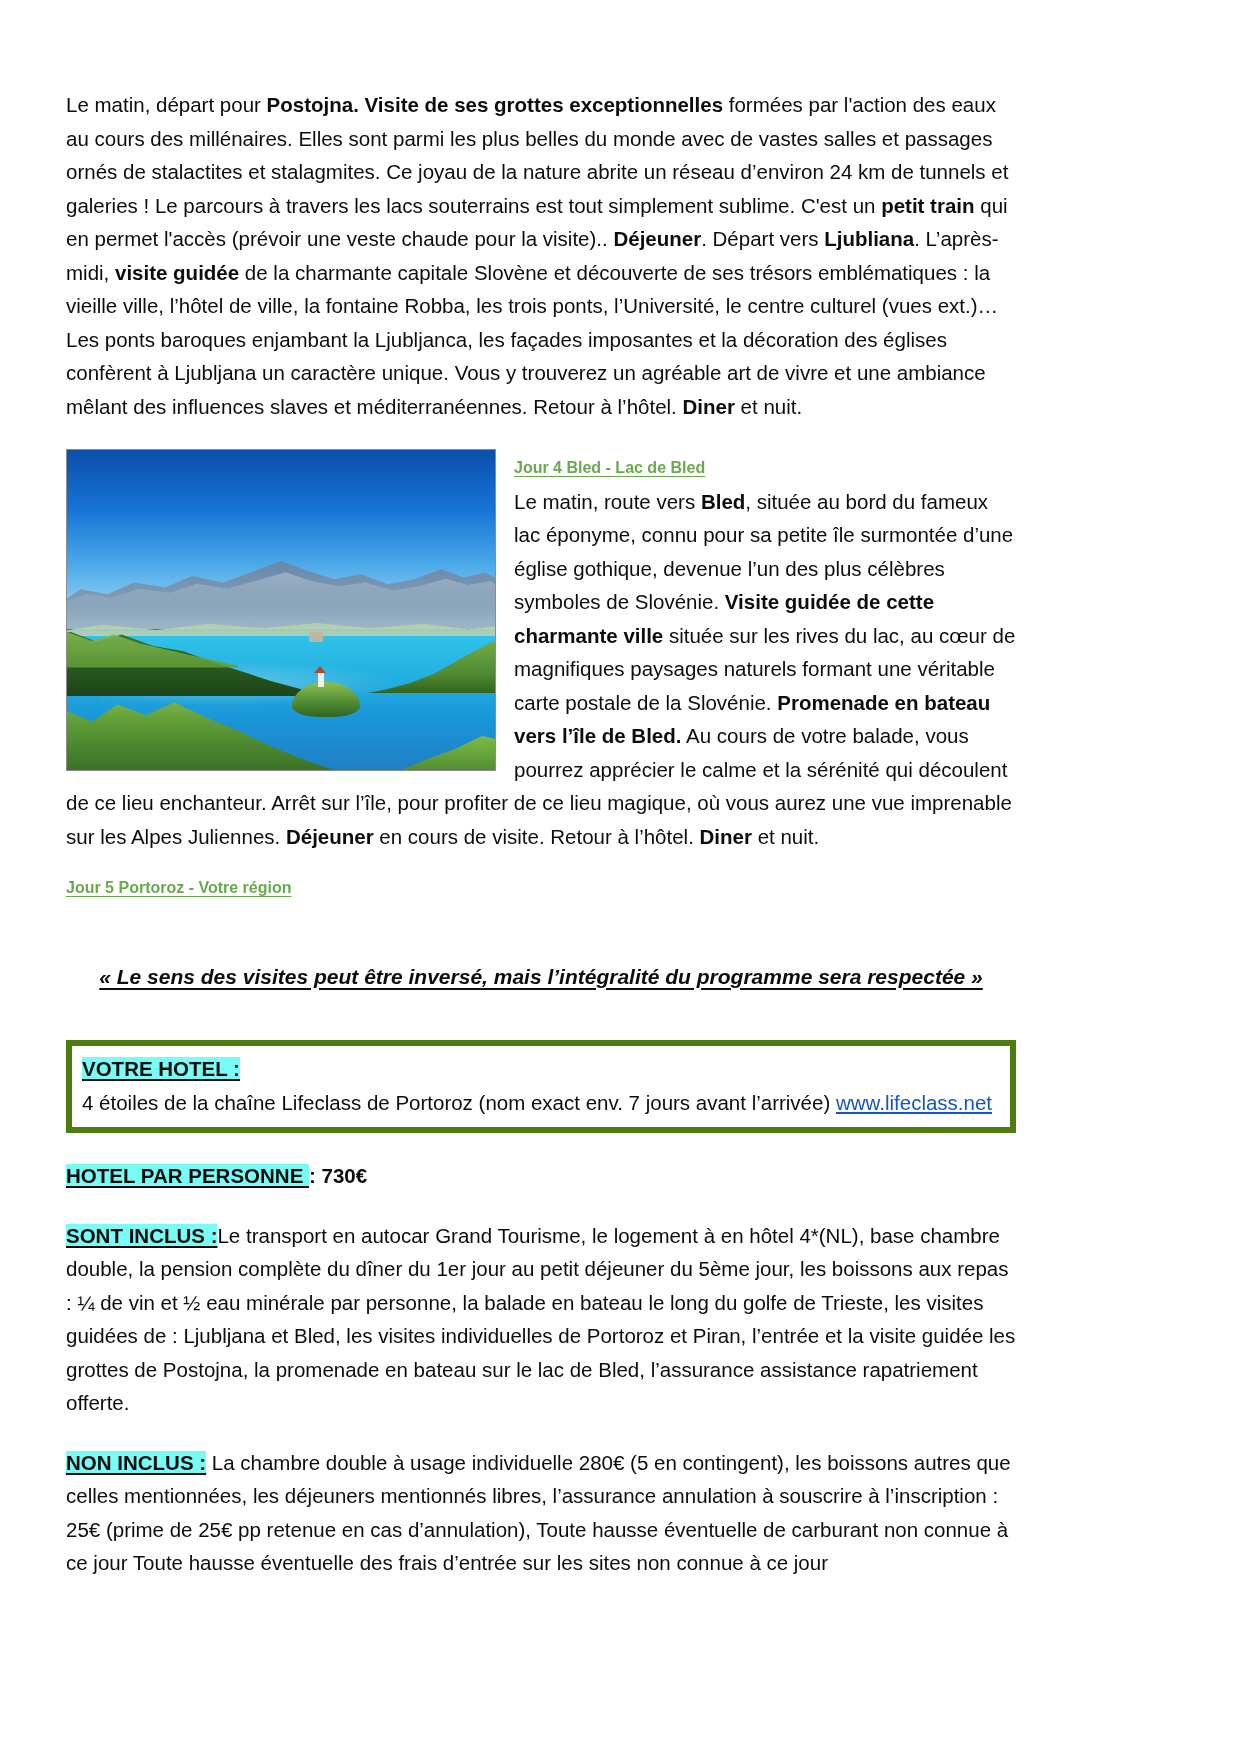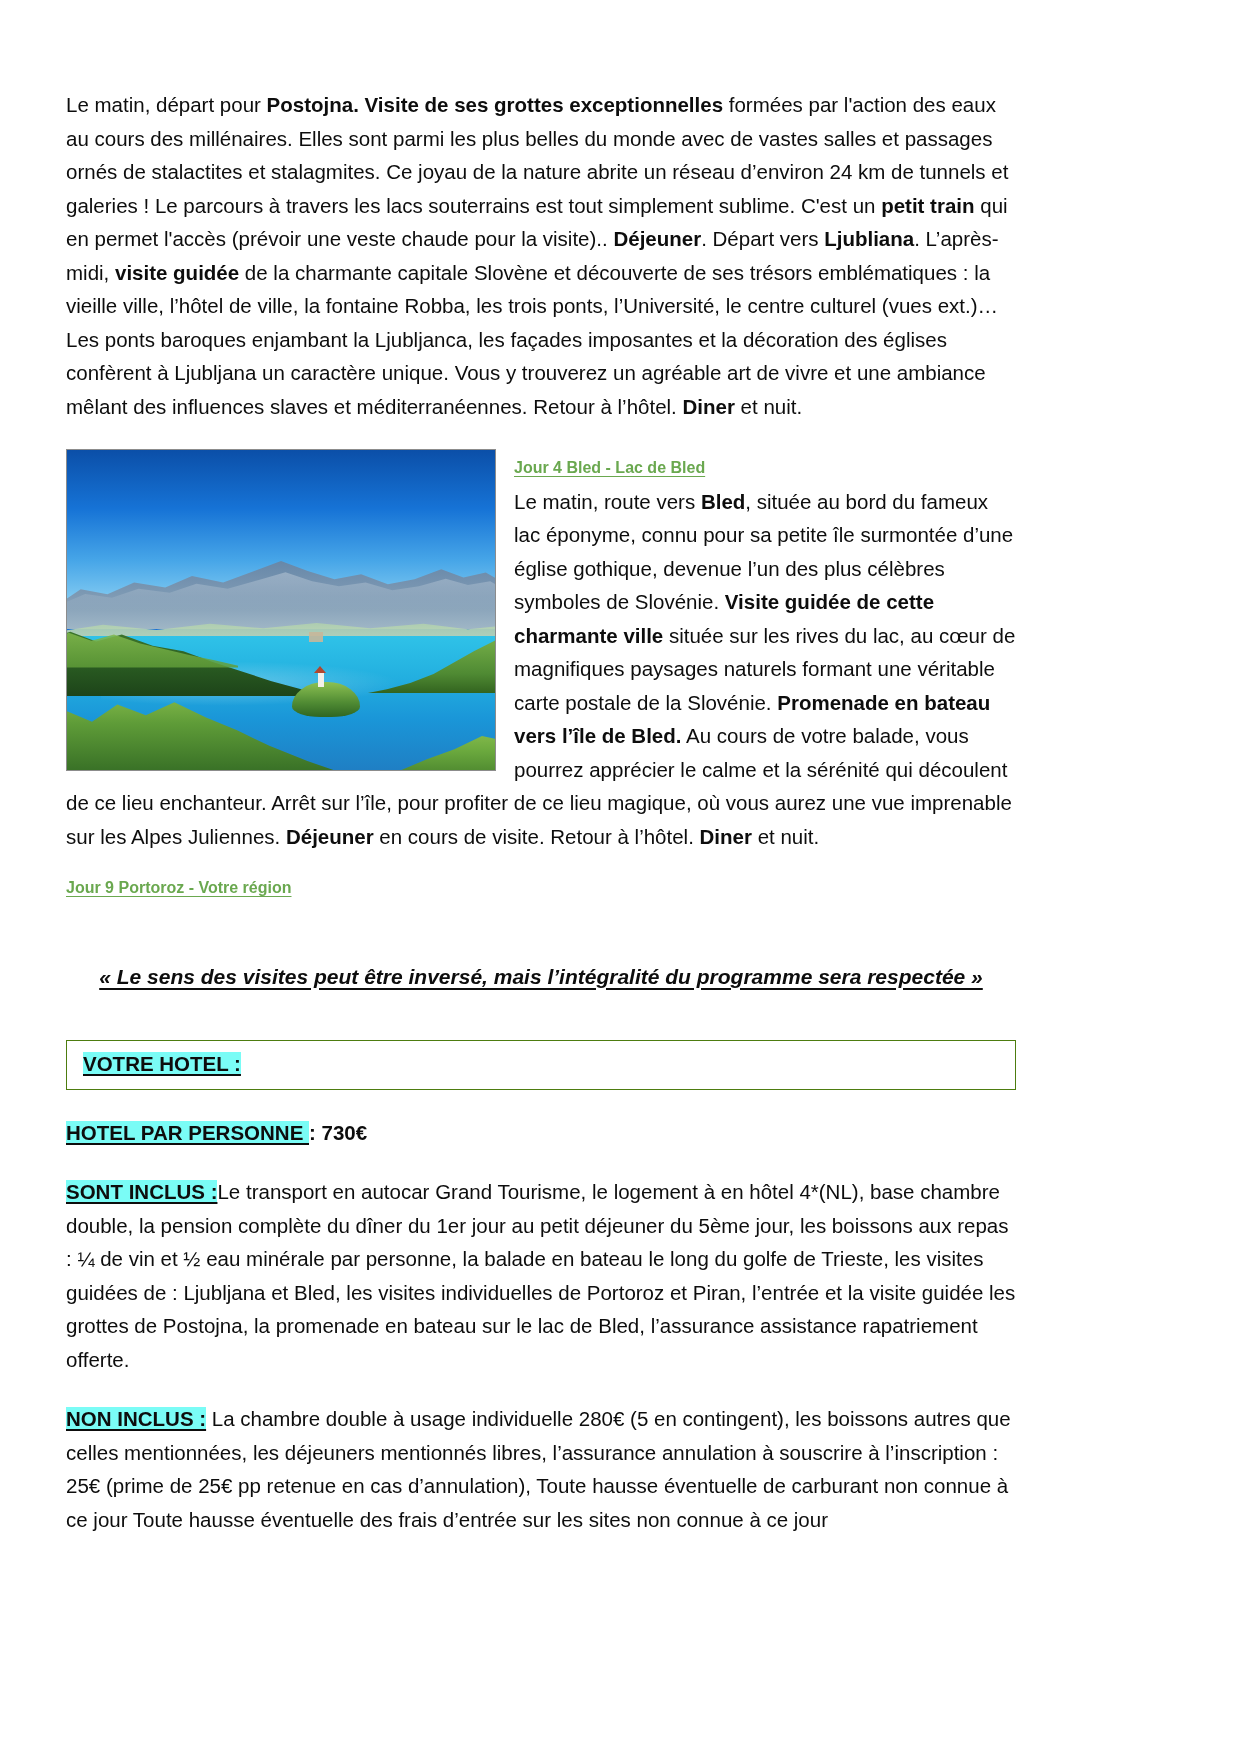--- a/index.html
+++ b/index.html
@@ -181,22 +181,22 @@
     line-height: 33.5px;
     font-weight: bold;
     font-style: italic;
     text-decoration: underline;
     text-underline-offset: 4px;
     color: #0d0d0d;
   }
 
   
   .hotel-box {
-    border: 1px solid #4d7c0f;
-    padding: 6px 10px 8px 16px;
+    border: 6px solid #4d7c0f;
+    padding: 6px 10px 8px 10px;
     box-sizing: border-box;
   }
   .hl {
     background: #7afcf6;
   }
   .u-bold {
     font-weight: bold;
     text-decoration: underline;
     text-underline-offset: 3px;
   }
@@ -240,34 +240,35 @@
         <div class="church-roof"></div>
         <div class="forest-bottom"></div>
         <div class="forest-bottom-right"></div>
       </div>
     </div>
 
     <p class="para"><span class="day-heading">Jour 4 Bled - Lac de Bled</span><br><span>Le matin, route vers </span><b>Bled</b><span>, située au bord du fameux lac éponyme, connu pour sa petite île surmontée d’une église gothique, devenue l’un des plus célèbres symboles de Slovénie. </span><b>Visite guidée de cette charmante ville</b><span> située sur les rives du lac, au cœur de magnifiques paysages naturels formant une véritable carte postale de la Slovénie. </span><b>Promenade en bateau vers l’île de Bled.</b><span> Au cours de votre balade, vous pourrez apprécier le calme et la sérénité qui découlent de ce lieu enchanteur. Arrêt sur l’île, pour profiter de ce lieu magique, où vous aurez une vue imprenable sur les Alpes Juliennes. </span><b>Déjeuner</b><span> en cours de visite. Retour à l’hôtel. </span><b>Diner</b><span> et nuit.</span></p>
 
     <div class="spacer-sm"></div>
 
-    <p class="para"><span class="day-heading">Jour 9 Portoroz - Votre région</span></p>
+    <p class="para"><span class="day-heading">Jour 5 Portoroz - Votre région</span></p>
   </div>
 
   <div class="clear"></div>
 
 
   <div class="spacer-lg"></div>
 
   <p class="note">« Le sens des visites peut être inversé, mais l’intégralité du programme sera respectée »</p>
 
   <div class="spacer-md"></div>
 
   <div class="hotel-box">
     <p class="para"><span class="hl u-bold">VOTRE HOTEL :</span></p>
+    <p class="para"><span>4 étoiles de la chaîne Lifeclass de Portoroz (nom exact env. 7 jours avant l’arrivée) </span><a class="link" href="#">www.lifeclass.net</a></p>
   </div>
 
   <div class="spacer-md"></div>
 
   <p class="para"><span class="hl u-bold">HOTEL PAR PERSONNE </span><b>: </b><b>730€</b></p>
 
   <div class="spacer-md"></div>
 
   <p class="para"><span class="hl u-bold">SONT INCLUS :</span><span>Le transport en autocar Grand Tourisme, le logement à en hôtel 4*(NL), base chambre double, la pension complète du dîner du 1er jour au petit déjeuner du 5ème jour, les boissons aux repas : ¼ de vin et ½ eau minérale par personne, la balade en bateau le long du golfe de Trieste, les visites guidées de : Ljubljana et Bled, les visites individuelles de Portoroz et Piran, l’entrée et la visite guidée les grottes de Postojna, la promenade en bateau sur le lac de Bled, l’assurance assistance rapatriement offerte.</span></p>
 

